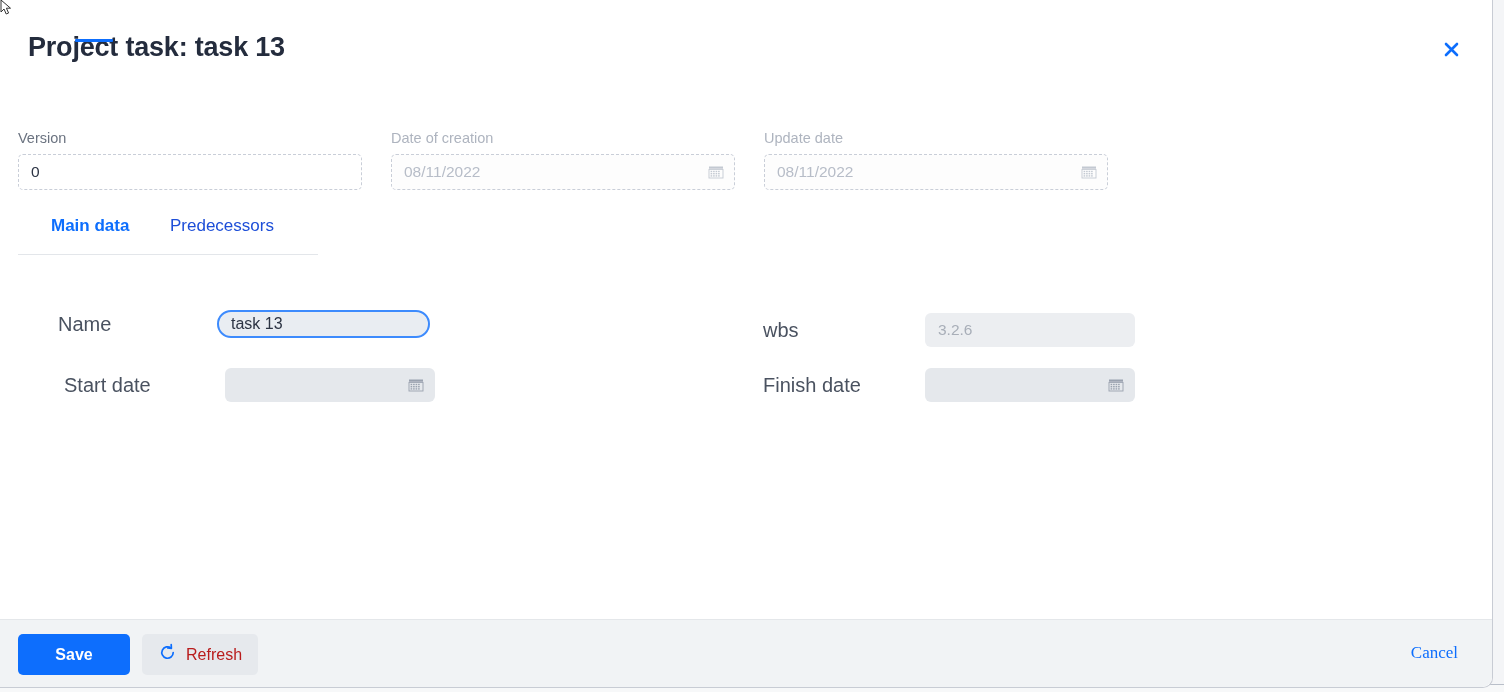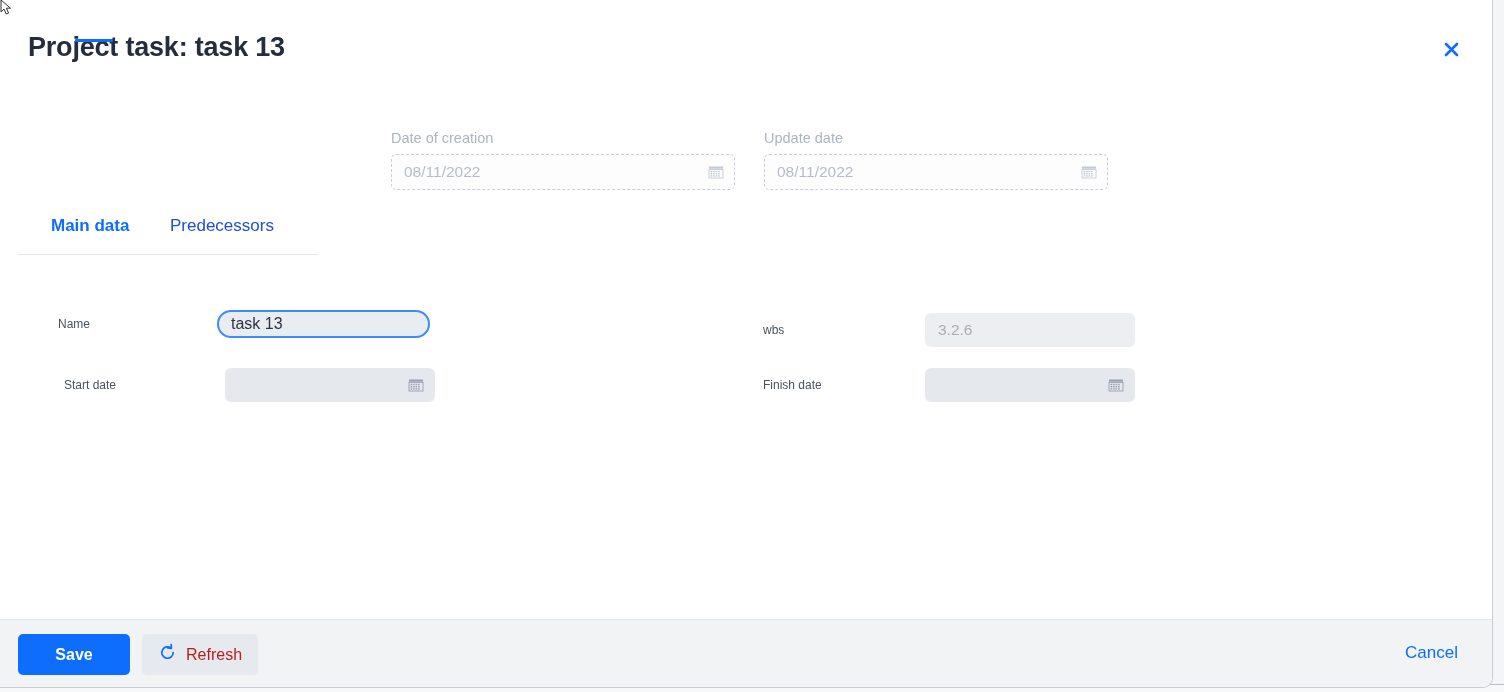--- a/index.html
+++ b/index.html
@@ -101,21 +101,21 @@
   }
   .tab-divider {
     position: absolute; left: 18px; top: 254px; width: 300px; height: 1px;
     background: #e3e6ea;
   }
 
   
   .form-body { position: absolute; left: 0; top: 300px; width: 100%; }
   .form-row { position: absolute; display: flex; align-items: center; }
   .form-label {
-    font-size: 12px; color: #4a5260;
+    font-size: 20px; color: #4a5260;
     line-height: 1.2;
   }
   .input-filled {
     position: relative;
     background: #eceef1;
     border: 1px solid transparent;
     border-radius: 6px;
     height: 34px;
     display: flex; align-items: center;
     padding: 0 12px;
@@ -155,21 +155,21 @@
     background: #e6e9ed; color: #b91c1c;
     border: none; border-radius: 5px;
     font-size: 16px; cursor: pointer;
     display: flex; align-items: center; gap: 9px;
     font-family: "Liberation Sans", sans-serif;
   }
   .btn-link {
     position: absolute; right: 28px; top: 22px;
     color: #0d6efd; font-size: 17px; cursor: pointer;
     background: none; border: none;
-    font-family: Liberation Sans, sans-serif;
+    font-family: Liberation Serif, serif;
   }
 
   
   .cursor-artifact {
     position: absolute; left: 0; top: 0; width: 16px; height: 18px;
     pointer-events: none;
   }
 </style>
 </head>
 <body>
@@ -183,20 +183,26 @@
     <div class="modal-title">Project task: task 13</div>
     <div class="close-btn">
       <svg width="17" height="17" viewBox="0 0 17 17" aria-hidden="true">
         <path d="M3 3 L14 14 M14 3 L3 14" stroke="#0d6efd" stroke-width="2.6" stroke-linecap="round" fill="none"></path>
       </svg>
     </div>
   </div>
 
   <div class="top-fields">
 
+    <div class="field-group" style="left:18px; width:344px;">
+      <span class="field-label-top">Version</span>
+      <div class="input-dashed">
+        <span>0</span>
+      </div>
+    </div>
 
     <div class="field-group" style="left:391px; width:344px;">
       <span class="field-label-top muted">Date of creation</span>
       <div class="input-dashed disabled">
         <span>08/11/2022</span>
         <span class="cal-icon">
           <svg width="16" height="16" viewBox="0 0 16 16" aria-hidden="true">
             <rect x="1" y="2.5" width="14" height="2.2" fill="#c3c9d2"></rect>
             <rect x="1" y="5.4" width="14" height="8.6" fill="none" stroke="#c3c9d2" stroke-width="0.9"></rect>
             <g fill="#c3c9d2">

